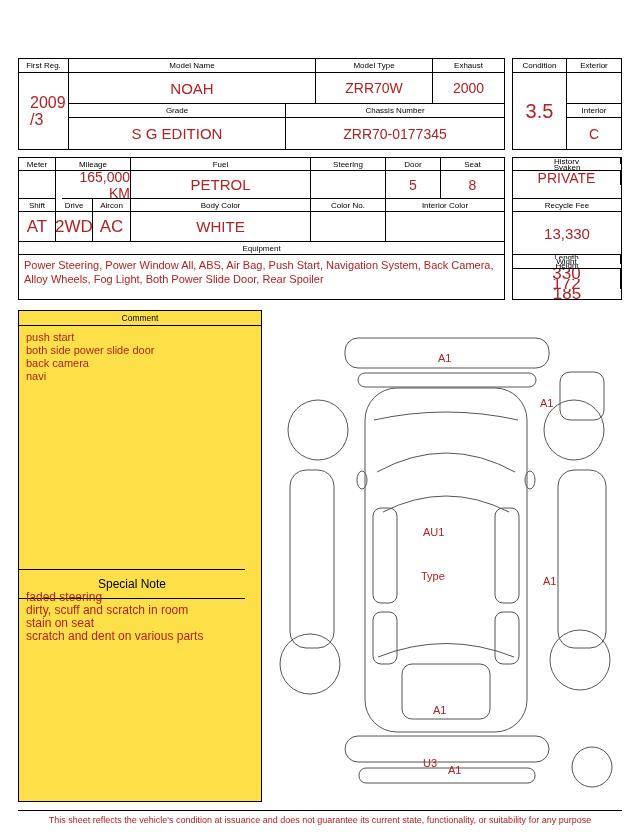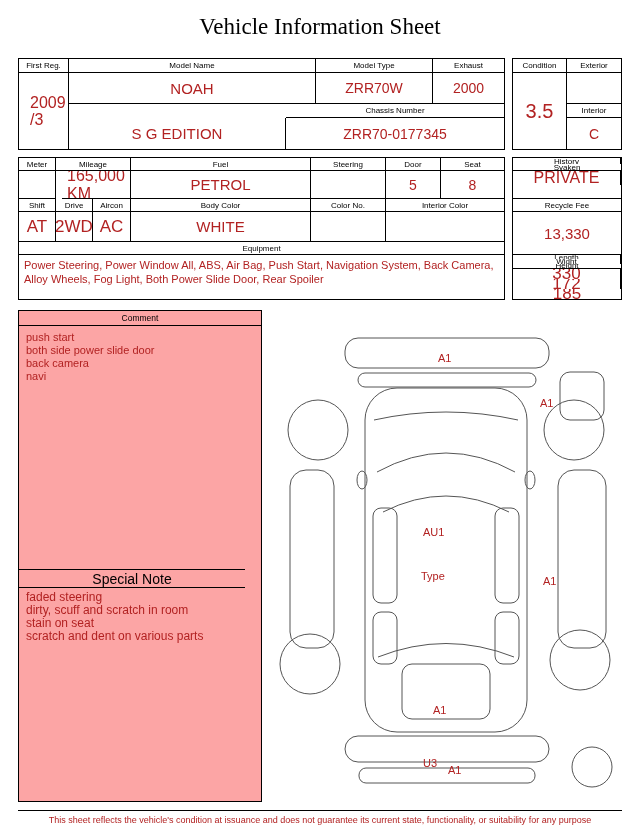--- a/index.html
+++ b/index.html
@@ -13,21 +13,21 @@
 
   
   .tbl{ position:absolute; display:grid; border:1px solid var(--ink); background:#fff; }
   .tbl > div{ border-right:1px solid var(--ink); border-bottom:1px solid var(--ink); overflow:hidden; }
   .tbl > div.nr{ border-right:none; }
   .tbl > div.nb{ border-bottom:none; }
 
   .hdr{ font-size:8px; color:#000; display:flex; align-items:center; justify-content:center; }
   .val{ color:var(--red); display:flex; align-items:center; justify-content:center; font-size:14px; }
   .val.s15{ font-size:15px; } .val.s16{ font-size:16px; } .val.s20{ font-size:20px; }
-  .val.s13{ font-size:17px; } .val.s10{ font-size:16px; }
+  .val.s13{ font-size:17px; } .val.s10{ font-size:14px;text-align:right; }
   .val.pre{ white-space:pre-line; line-height:17px; }
   .val.left{ justify-content:flex-start; padding-left:5px;margin-left:6px; }
   .val.blockt{ display:block; text-align:left; font-size:11px; line-height:14px; padding:3px 5px; }
 
   .block1{ left:18px; top:58px; width:487px; height:92px;
            grid-template-columns:50px 217px 30px 117px 71px;
            grid-template-rows:14px 31px 14px 31px; }
   .blockR1{ left:512px; top:58px; width:110px; height:92px;
             grid-template-columns:54px 54px;
             grid-template-rows:14px 31px 14px 31px; }
@@ -38,62 +38,62 @@
   
   .rtbl{ position:absolute; left:512px; top:157px; width:110px; height:143px;
          border:1px solid var(--ink); background:#fff; display:flex; flex-direction:column; }
   .rrow{ display:flex; border-bottom:1px solid var(--ink);flex-direction:column; }
   .rrow:last-child{ border-bottom:none; }
   .rrow > div{ flex:1; border-right:1px solid var(--ink); overflow:hidden; }
   .rrow > div:last-child{ border-right:none; }
 
   
   .comment-box{ position:absolute; left:18px; top:310px; width:244px; height:492px;
-                border:1px solid var(--ink); background:#fca5a5; }
+                border:1px solid var(--ink); background:#fde047; }
   .cbox-hdr{ height:15px; border-bottom:1px solid var(--ink); font-size:8.5px;
              display:flex; align-items:center; justify-content:center; color:#000; }
   .cbox-text{ padding:5px 7px; }
   .cbox-text div{ color:var(--red); font-size:11px; line-height:13px; }
-  .note-hdr{ position:absolute; left:0; right:16px; top:258px; height:19px;
+  .note-hdr{ position:absolute; left:0; right:16px; top:258px; height:30px;
              border-top:1px solid var(--ink); border-bottom:1px solid var(--ink);
-             font-size:14px; display:flex; align-items:center; justify-content:center; color:#000; }
+             font-size:12px; display:flex; align-items:center; justify-content:center; color:#000; }
   .note-text{ position:absolute; left:0; right:0; top:275px; padding:5px 7px; }
   .note-text div{ color:var(--red); font-size:12px; line-height:13px; }
 
   
   .diagram{ position:absolute; left:262px; top:312px; width:368px; height:492px; }
   .an{ position:absolute; color:var(--red); font-size:11px;margin-top:18px; }
   .an0{ left:176px; top:22px; } .an1{ left:278px; top:67px; }
   .an2{ left:161px; top:196px; } .an3{ left:159px; top:240px; }
   .an4{ left:281px; top:245px; } .an5{ left:171px; top:374px; }
   .an6{ left:161px; top:427px; } .an7{ left:186px; top:434px; }
 
   .footer{ position:absolute; left:18px; top:810px; width:604px;
            border-top:1px solid var(--ink); padding-top:4px;
            text-align:center; color:var(--red); font-size:9px; }
 </style>
 </head>
 <body>
 
 <div class="sheet">
 
-  <div class="title">Vehicle Information Sheet</div>
 
   <div class="tbl block1">
     <div class="hdr" style="grid-column:1;grid-row:1">First Reg.</div>
     <div class="hdr" style="grid-column:2/4;grid-row:1">Model Name</div>
     <div class="hdr" style="grid-column:4;grid-row:1">Model Type</div>
     <div class="hdr nr" style="grid-column:5;grid-row:1">Exhaust</div>
 
     <div class="val s16 pre left nb" style="grid-column:1;grid-row:2/5">2009
 /3</div>
     <div class="val s15" style="grid-column:2/4;grid-row:2">NOAH</div>
     <div class="val" style="grid-column:4;grid-row:2">ZRR70W</div>
     <div class="val nr" style="grid-column:5;grid-row:2">2000</div>
 
+    <div class="hdr" style="grid-column:2;grid-row:3">Grade</div>
     <div class="hdr nr" style="grid-column:3/6;grid-row:3">Chassis Number</div>
 
     <div class="val s15 nb" style="grid-column:2;grid-row:4">S G EDITION</div>
     <div class="val nr nb" style="grid-column:3/6;grid-row:4">ZRR70-0177345</div>
   </div>
 
   <div class="tbl blockR1">
     <div class="hdr" style="grid-column:1;grid-row:1">Condition</div>
     <div class="hdr nr" style="grid-column:2;grid-row:1">Exterior</div>
     <div class="val s20 nb" style="grid-column:1;grid-row:2/5">3.5</div>

